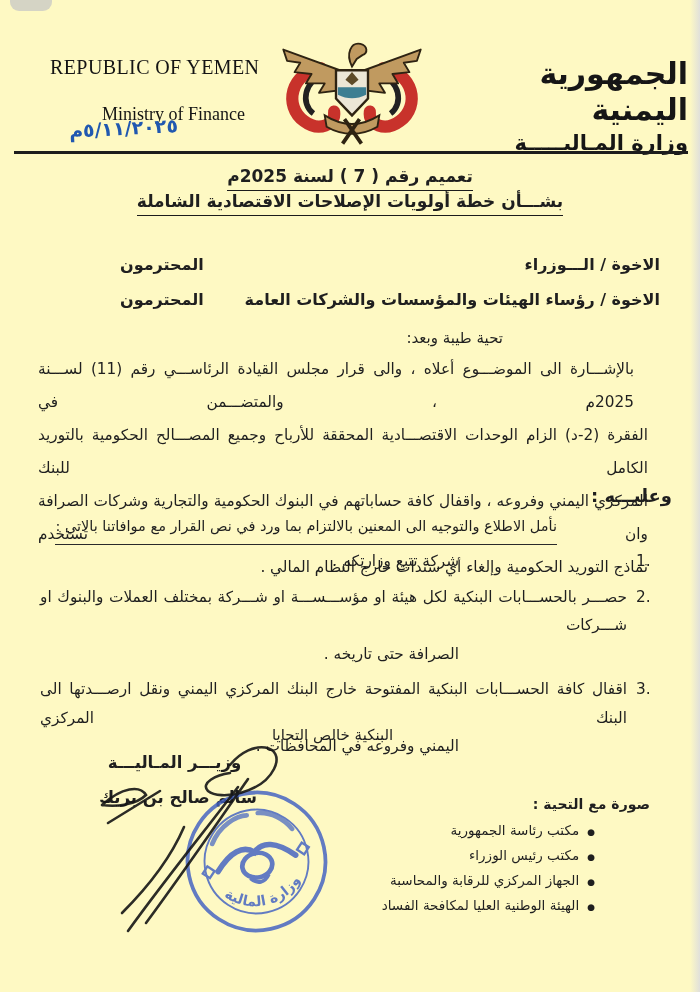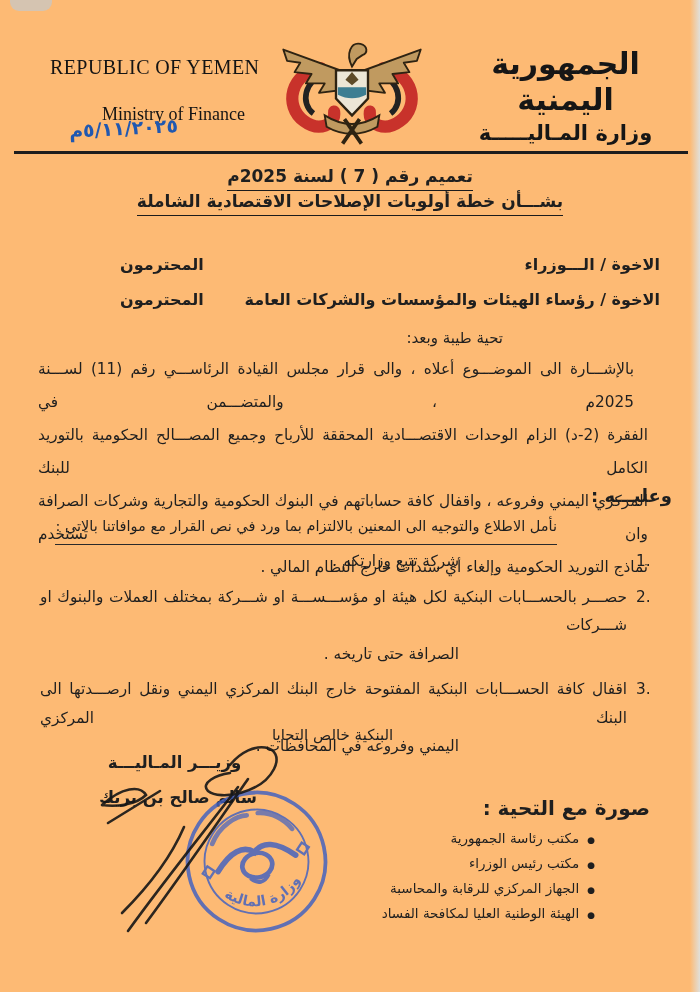--- a/index.html
+++ b/index.html
@@ -1,34 +1,34 @@
 <!DOCTYPE html>
 <html lang="ar"><head>
 <meta charset="utf-8">
 <style>
   html,body{margin:0;padding:0;background:#e9e9e6;}
   .page{
     position:relative;width:700px;height:992px;margin:0 auto;
-    background:#fdba74;color:#1f1f1f;overflow:hidden;direction:rtl;
+    background:#fef9c3;color:#1f1f1f;overflow:hidden;direction:rtl;
     font-family:"DejaVu Sans",sans-serif;
   }
   .edge-shade{position:absolute;right:0;top:0;width:10px;height:100%;
     background:linear-gradient(to left,#e0e0db,rgba(255,255,255,0));}
   .corner-blob{position:absolute;left:10px;top:0;width:42px;height:11px;
     background:#c7c7c5;border-radius:0 0 9px 9px;opacity:.75;}
 
   
   .en-block{position:absolute;left:50px;top:56px;width:195px;text-align:center;
     direction:ltr;font-family:"Liberation Serif",serif;color:#141414;}
   .en-title{font-size:20px;letter-spacing:.4px;white-space:nowrap;}
   .en-sub{font-size:18px;margin-top:25px;text-align:right;}
   .hand-date{position:absolute;left:26px;top:117px;width:195px;text-align:center;
     color:#2058b0;font-size:19px;font-weight:bold;transform:rotate(-3deg);}
   .emblem{position:absolute;left:272px;top:30px;width:160px;height:120px;}
-  .ar-brand{position:absolute;right:12px;top:46px;width:245px;text-align:center;color:#161616;}
+  .ar-brand{position:absolute;right:12px;top:56px;width:245px;color:#161616;}
   .ar-country{font-size:30px;font-weight:bold;line-height:1.2;}
   .ar-ministry{font-size:21px;font-weight:bold;margin-top:3px;}
   .rule{position:absolute;left:14px;top:151px;width:674px;height:2.5px;background:#1d1d1d;}
 
   
   .title-block{position:absolute;left:0;top:166px;width:100%;text-align:center;}
   .title-line{display:inline-block;font-weight:bold;font-size:17px;
     border-bottom:1.6px solid #1c1c1c;padding-bottom:4px;}
 
   
@@ -62,21 +62,21 @@
   .sig-title{position:absolute;top:753px;left:102px;width:145px;text-align:center;
     font-weight:bold;font-size:16.5px;z-index:2;}
   .sig-name{position:absolute;top:788px;left:90px;width:176px;text-align:center;
     font-weight:bold;font-size:16.5px;z-index:2;}
   .stamp{position:absolute;left:181px;top:786px;width:151px;height:151px;
     opacity:.82;transform:rotate(-12deg);z-index:3;}
   .signature{position:absolute;left:88px;top:735px;width:218px;height:218px;z-index:4;}
 
   
   .cc-block{position:absolute;top:796px;right:50px;width:280px;font-size:13.5px;}
-  .cc-head{font-weight:bold;font-size:20px;margin-bottom:10px;}
+  .cc-head{font-weight:bold;font-size:14px;margin-bottom:10px;}
   .cc-item{display:flex;align-items:baseline;gap:8px;padding-right:55px;margin-bottom:6px;line-height:17px;}
   .cc-bullet{font-size:9px;flex:none;}
 </style>
 </head>
 <body>
 
 <div class="page">
   <div class="corner-blob"></div>
   <div class="edge-shade"></div>
 

